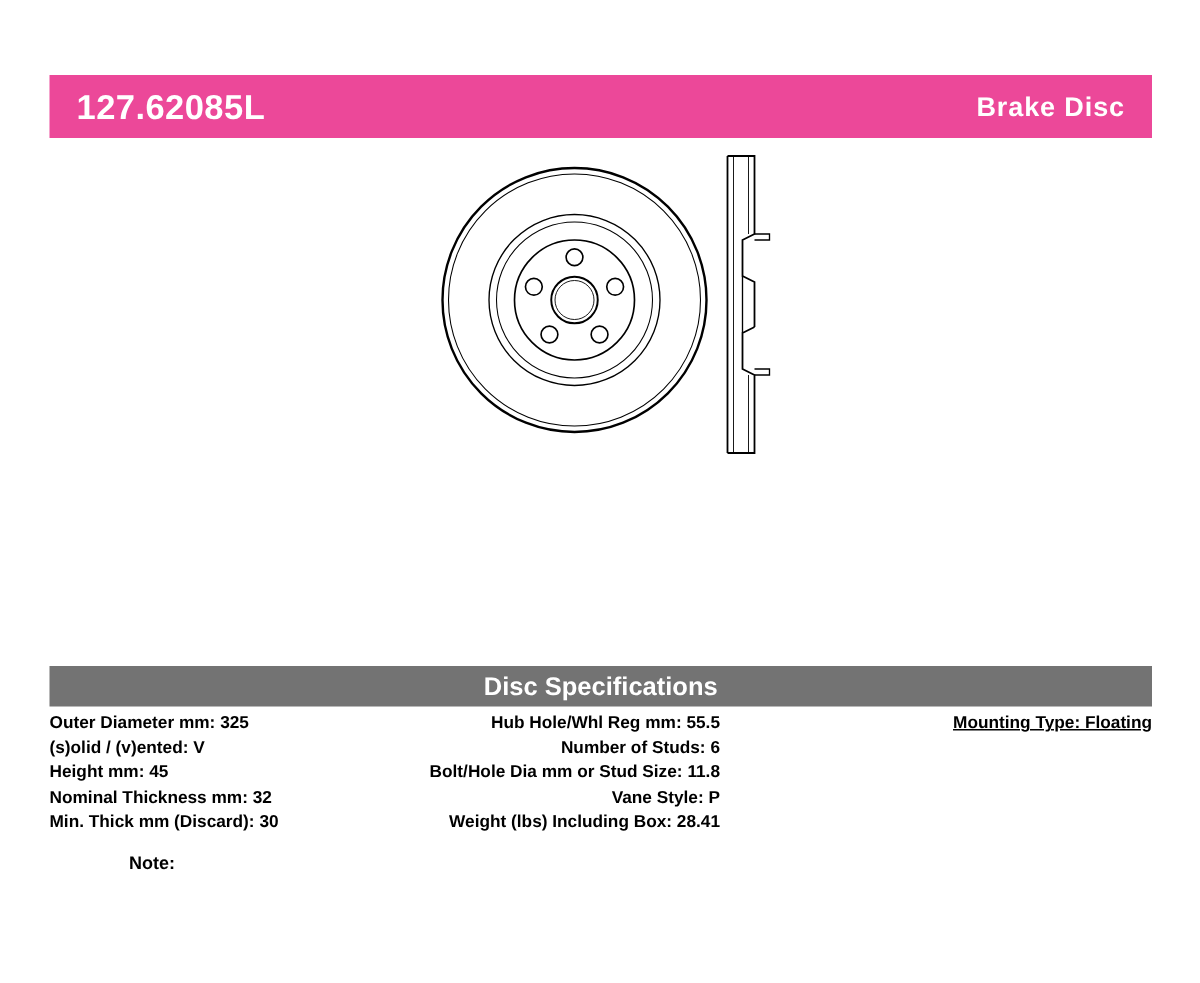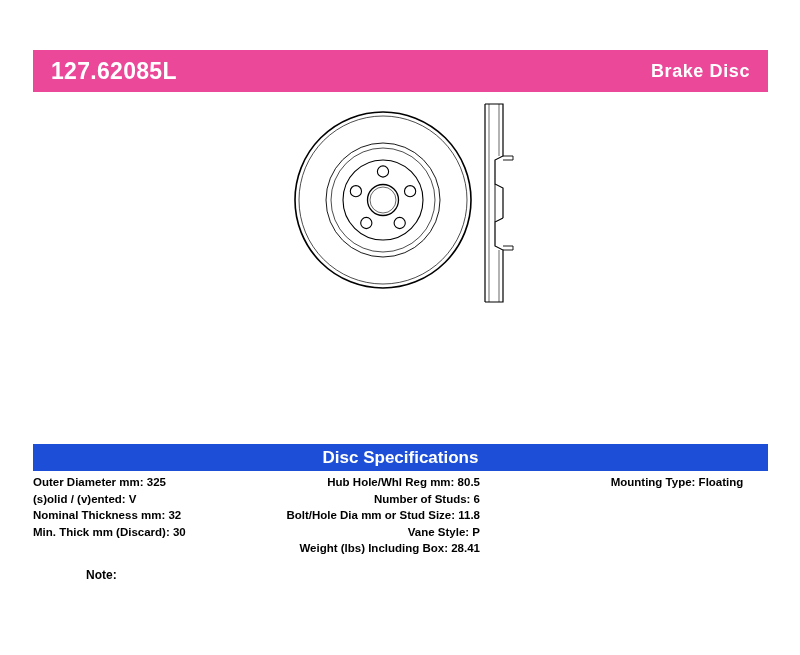--- a/index.html
+++ b/index.html
@@ -63,21 +63,21 @@
     top: 18px;
   }
 
   
   .spec-header {
     position: absolute;
     left: 33px;
     top: 444px;
     width: 735px;
     height: 27px;
-    background: #1d4ed8;
+    background: #737373;
     color: #ffffff;
     font-size: 17px;
     font-weight: bold;
     display: flex;
     align-items: center;
     justify-content: center;
     box-sizing: border-box;
   }
 
   .spec-body {
@@ -100,22 +100,23 @@
     text-align: left;
     padding-right: 10px;
   }
   .spec-col-2 {
     width: 243px;
     text-align: right;
     padding-right: 8px;
   }
   .spec-col-3 {
     width: 280px;
-    text-align: center;
+    text-align: right;
     padding-left: 98px;
+    text-decoration: underline;
   }
   .spec-line {
     line-height: 16.5px;
     white-space: nowrap;
   }
 
   .note-row {
     position: absolute;
     left: 28px;
     top: 568px;
@@ -186,25 +187,26 @@
 
 <div class="spec-header">
   <span>Disc Specifications</span>
 </div>
 
 <div class="spec-body">
   <div class="spec-columns">
     <div class="spec-col spec-col-1">
       <div class="spec-line">Outer Diameter mm: 325</div>
       <div class="spec-line">(s)olid / (v)ented: V</div>
+      <div class="spec-line">Height mm: 45</div>
       <div class="spec-line">Nominal Thickness mm: 32</div>
       <div class="spec-line">Min. Thick mm (Discard): 30</div>
     </div>
     <div class="spec-col spec-col-2">
-      <div class="spec-line">Hub Hole/Whl Reg mm: 80.5</div>
+      <div class="spec-line">Hub Hole/Whl Reg mm: 55.5</div>
       <div class="spec-line">Number of Studs: 6</div>
       <div class="spec-line">Bolt/Hole Dia mm or Stud Size: 11.8</div>
       <div class="spec-line">Vane Style: P</div>
       <div class="spec-line">Weight (lbs) Including Box: 28.41</div>
     </div>
     <div class="spec-col spec-col-3">
       <div class="spec-line">Mounting Type: Floating</div>
     </div>
   </div>
 </div>

